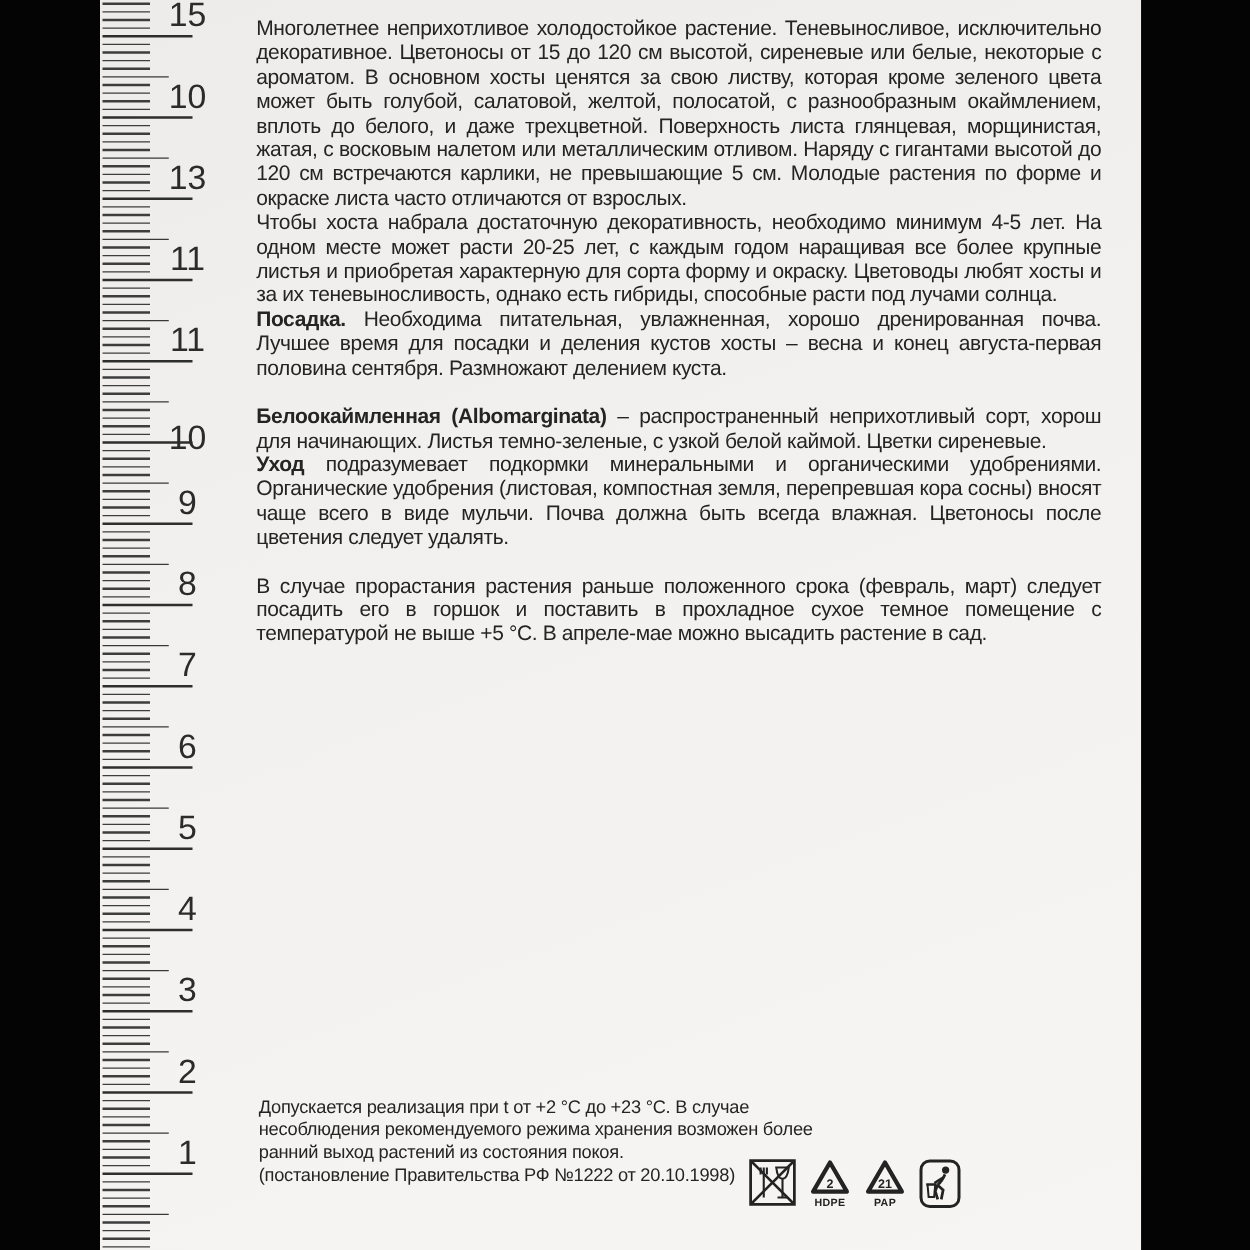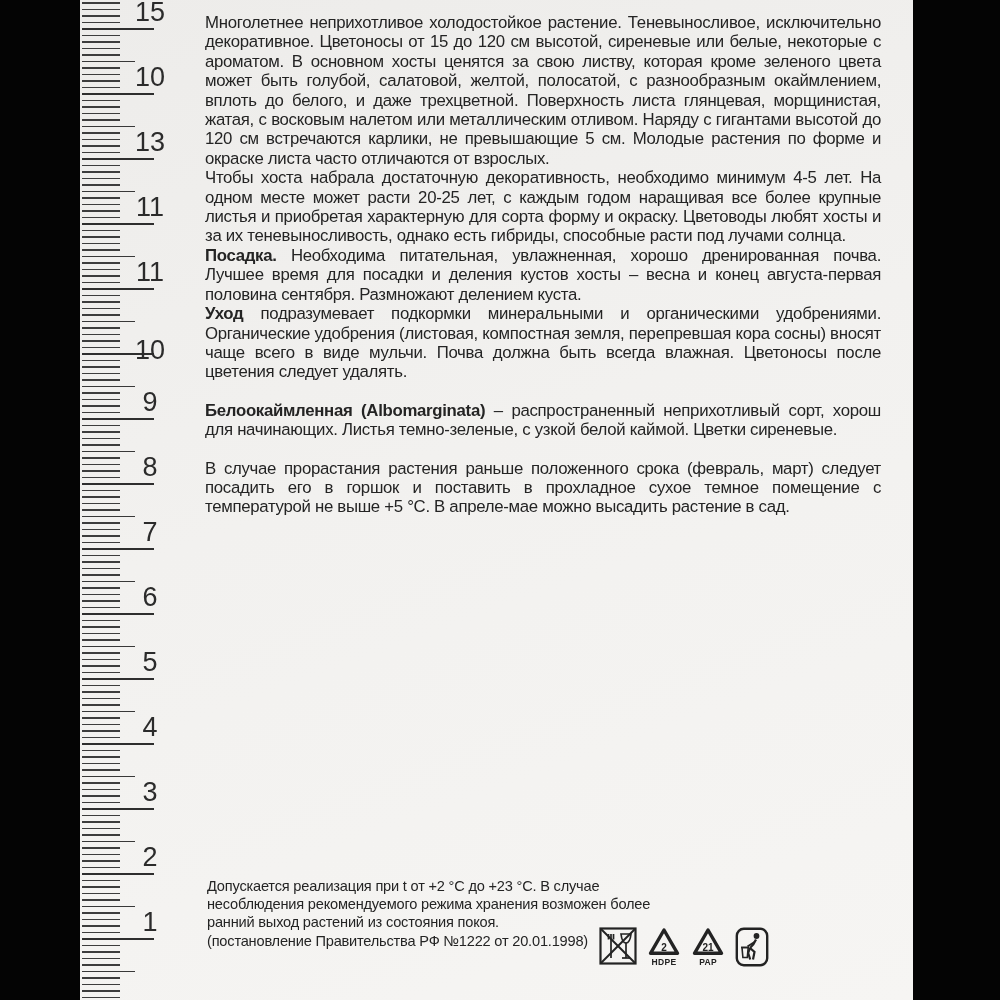--- a/index.html
+++ b/index.html
@@ -233,29 +233,29 @@
       <div class="tick mm" style="top: 983.5px;"></div>
       <div class="tick mm" style="top: 990px;"></div>
       <div class="tick mm" style="top: 996.5px;"></div>
     </div>
 
   <div class="content">
     <div id="paras" class="paras">
         <div class="para">Многолетнее неприхотливое холодостойкое растение. Теневыносливое, исключительно декоративное. Цветоносы от 15 до 120 см высотой, сиреневые или белые, некоторые с ароматом. В основном хосты ценятся за свою листву, которая кроме зеленого цвета может быть голубой, салатовой, желтой, полосатой, с разнообразным окаймлением, вплоть до белого, и даже трехцветной. Поверхность листа глянцевая, морщинистая, жатая, с восковым налетом или металлическим отливом. Наряду с гигантами высотой до 120 см встречаются карлики, не превышающие 5 см. Молодые растения по форме и окраске листа часто отличаются от взрослых.</div>
         <div class="para">Чтобы хоста набрала достаточную декоративность, необходимо минимум 4-5 лет. На одном месте может расти 20-25 лет, с каждым годом наращивая все более крупные листья и приобретая характерную для сорта форму и окраску. Цветоводы любят хосты и за их теневыносливость, однако есть гибриды, способные расти под лучами солнца.</div>
         <div class="para"><span class="lead">Посадка. </span>Необходима питательная, увлажненная, хорошо дренированная почва. Лучшее время для посадки и деления кустов хосты – весна и конец августа-первая половина сентября. Размножают делением куста.</div>
+        <div class="para gap"><span class="lead">Белоокаймленная (Albomarginata) </span>– распространенный неприхотливый сорт, хорош для начинающих. Листья темно-зеленые, с узкой белой каймой. Цветки сиреневые.</div>
         <div class="para"><span class="lead">Уход </span>подразумевает подкормки минеральными и органическими удобрениями. Органические удобрения (листовая, компостная земля, перепревшая кора сосны) вносят чаще всего в виде мульчи. Почва должна быть всегда влажная. Цветоносы после цветения следует удалять.</div>
-        <div class="para gap"><span class="lead">Белоокаймленная (Albomarginata) </span>– распространенный неприхотливый сорт, хорош для начинающих. Листья темно-зеленые, с узкой белой каймой. Цветки сиреневые.</div>
         <div class="para gap">В случае прорастания растения раньше положенного срока (февраль, март) следует посадить его в горшок и поставить в прохладное сухое темное помещение с температурой не выше +5 °С. В апреле-мае можно высадить растение в сад.</div>
       </div>
   </div>
 
   <div id="notes" class="notes">
       <div class="note-line">Допускается реализация при t от +2 °С до +23 °С. В случае несоблюдения рекомендуемого режима хранения возможен более ранний выход растений из состояния покоя.</div>
-      <div class="note-line">(постановление Правительства РФ №1222 от 20.01.1998)</div>
+      <div class="note-line">(постановление Правительства РФ №1222 от 20.10.1998)</div>
     </div>
 
   <div class="icons">
     <div class="icon">
       <svg width="38" height="38" viewBox="0 0 38 38">
         <rect x="1.5" y="1.5" width="35" height="35" fill="none" stroke="#232323" stroke-width="2.2"></rect>
         <line x1="2" y1="2" x2="36" y2="36" stroke="#232323" stroke-width="2"></line>
         <line x1="36" y1="2" x2="2" y2="36" stroke="#232323" stroke-width="2"></line>
         <path d="M12 7 v7 M9.5 7 v5.5 M14.5 7 v5.5 M12 14 v17" fill="none" stroke="#232323" stroke-width="1.7"></path>
         <path d="M22 7 h10 q-1 9 -5 9 q-4 0 -5 -9 Z" fill="none" stroke="#232323" stroke-width="1.7"></path>

